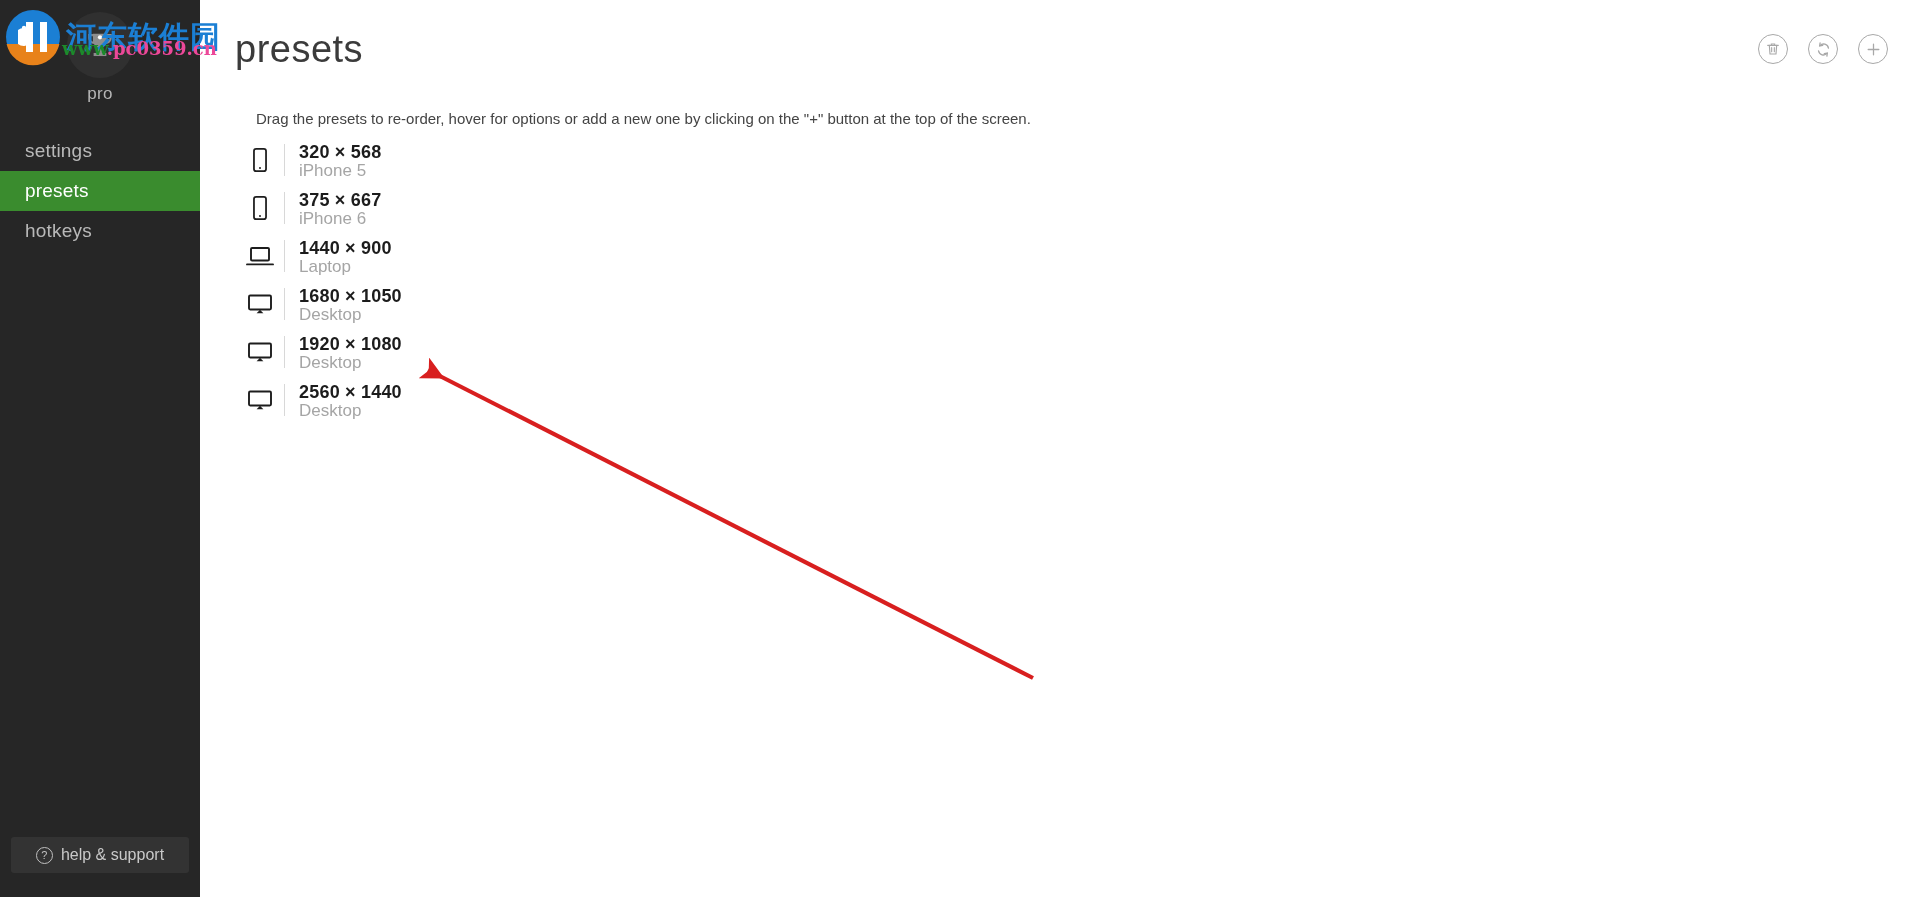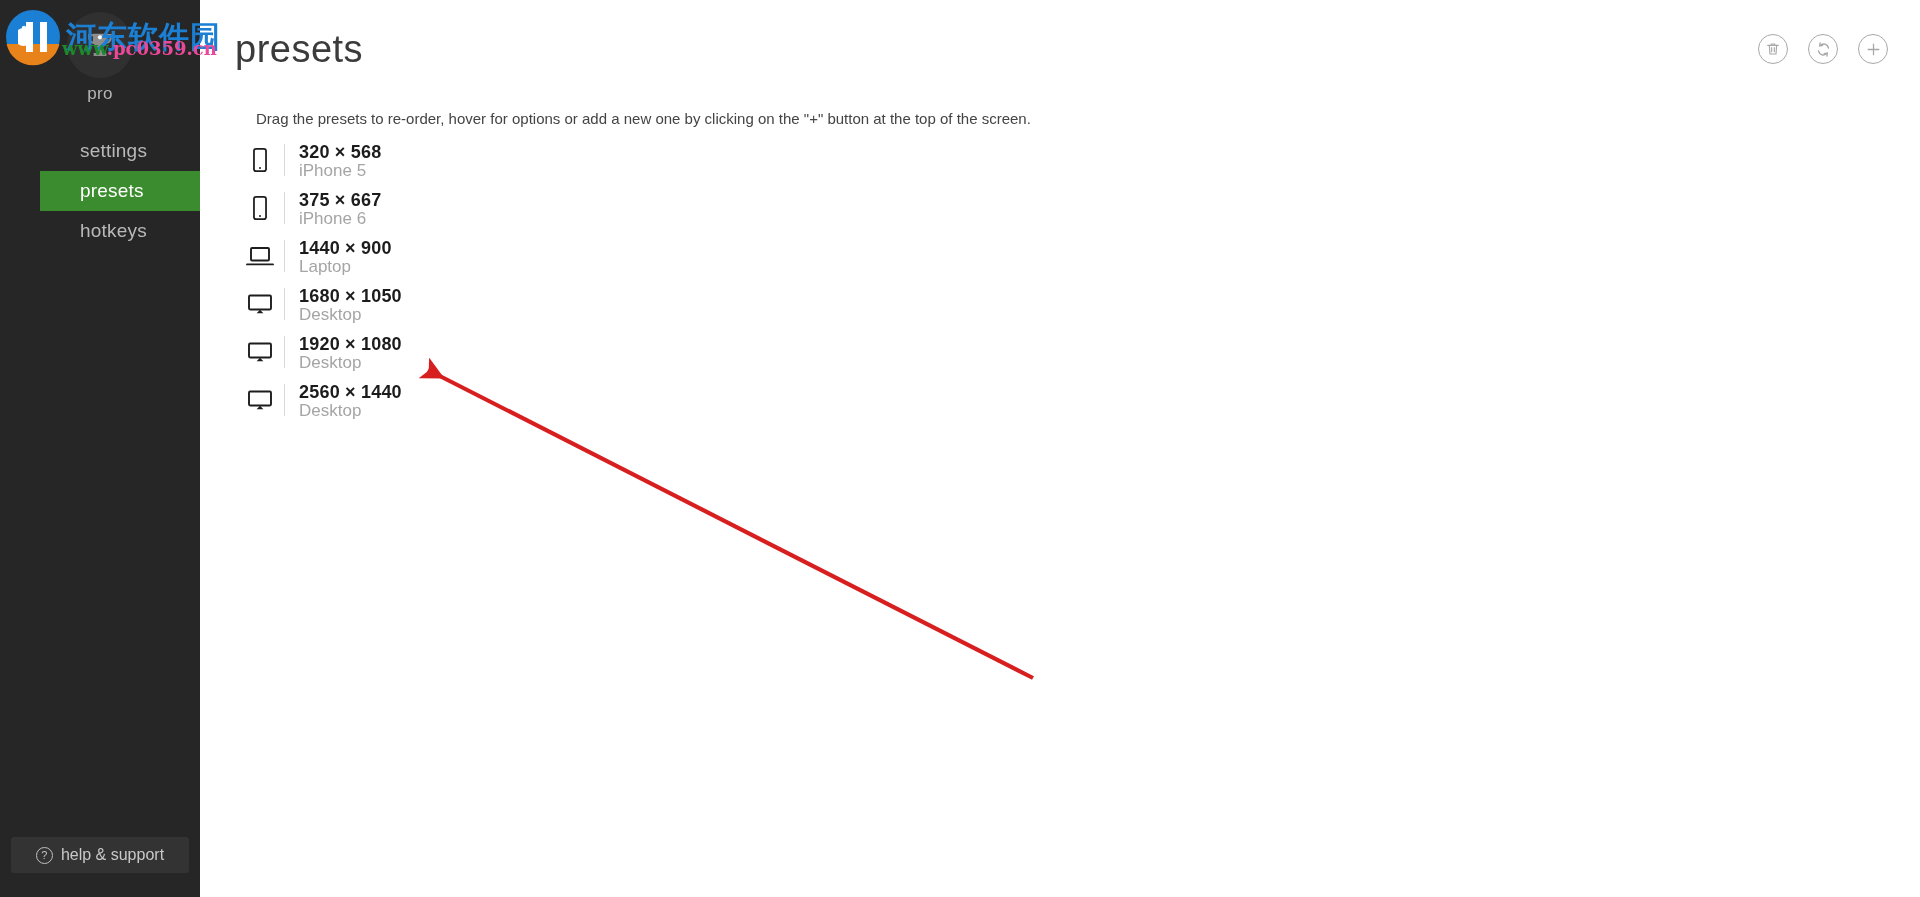--- a/index.html
+++ b/index.html
@@ -52,27 +52,26 @@
     font-size: 17px;
     color: #b6b6b6;
     letter-spacing: 0.3px;
     font-weight: 300;
     text-align: center;
   }
   .nav { margin-top: 6px; }
   .nav-item {
     height: 40px;
     line-height: 40px;
-    padding-left: 40px;
+    padding-left: 25px;
     font-size: 19px;
     font-weight: 300;
     color: #b9b9b9;
     letter-spacing: 0.2px;
     cursor: pointer;
-    margin-left: 40px;
   }
   .nav-item.active {
     background: #3a8c2e;
     color: #ffffff;
   }
   .sidebar-spacer { flex: 1 1 auto; }
   .help-btn {
     margin: 0 auto 24px auto;
     width: 178px;
     height: 36px;

